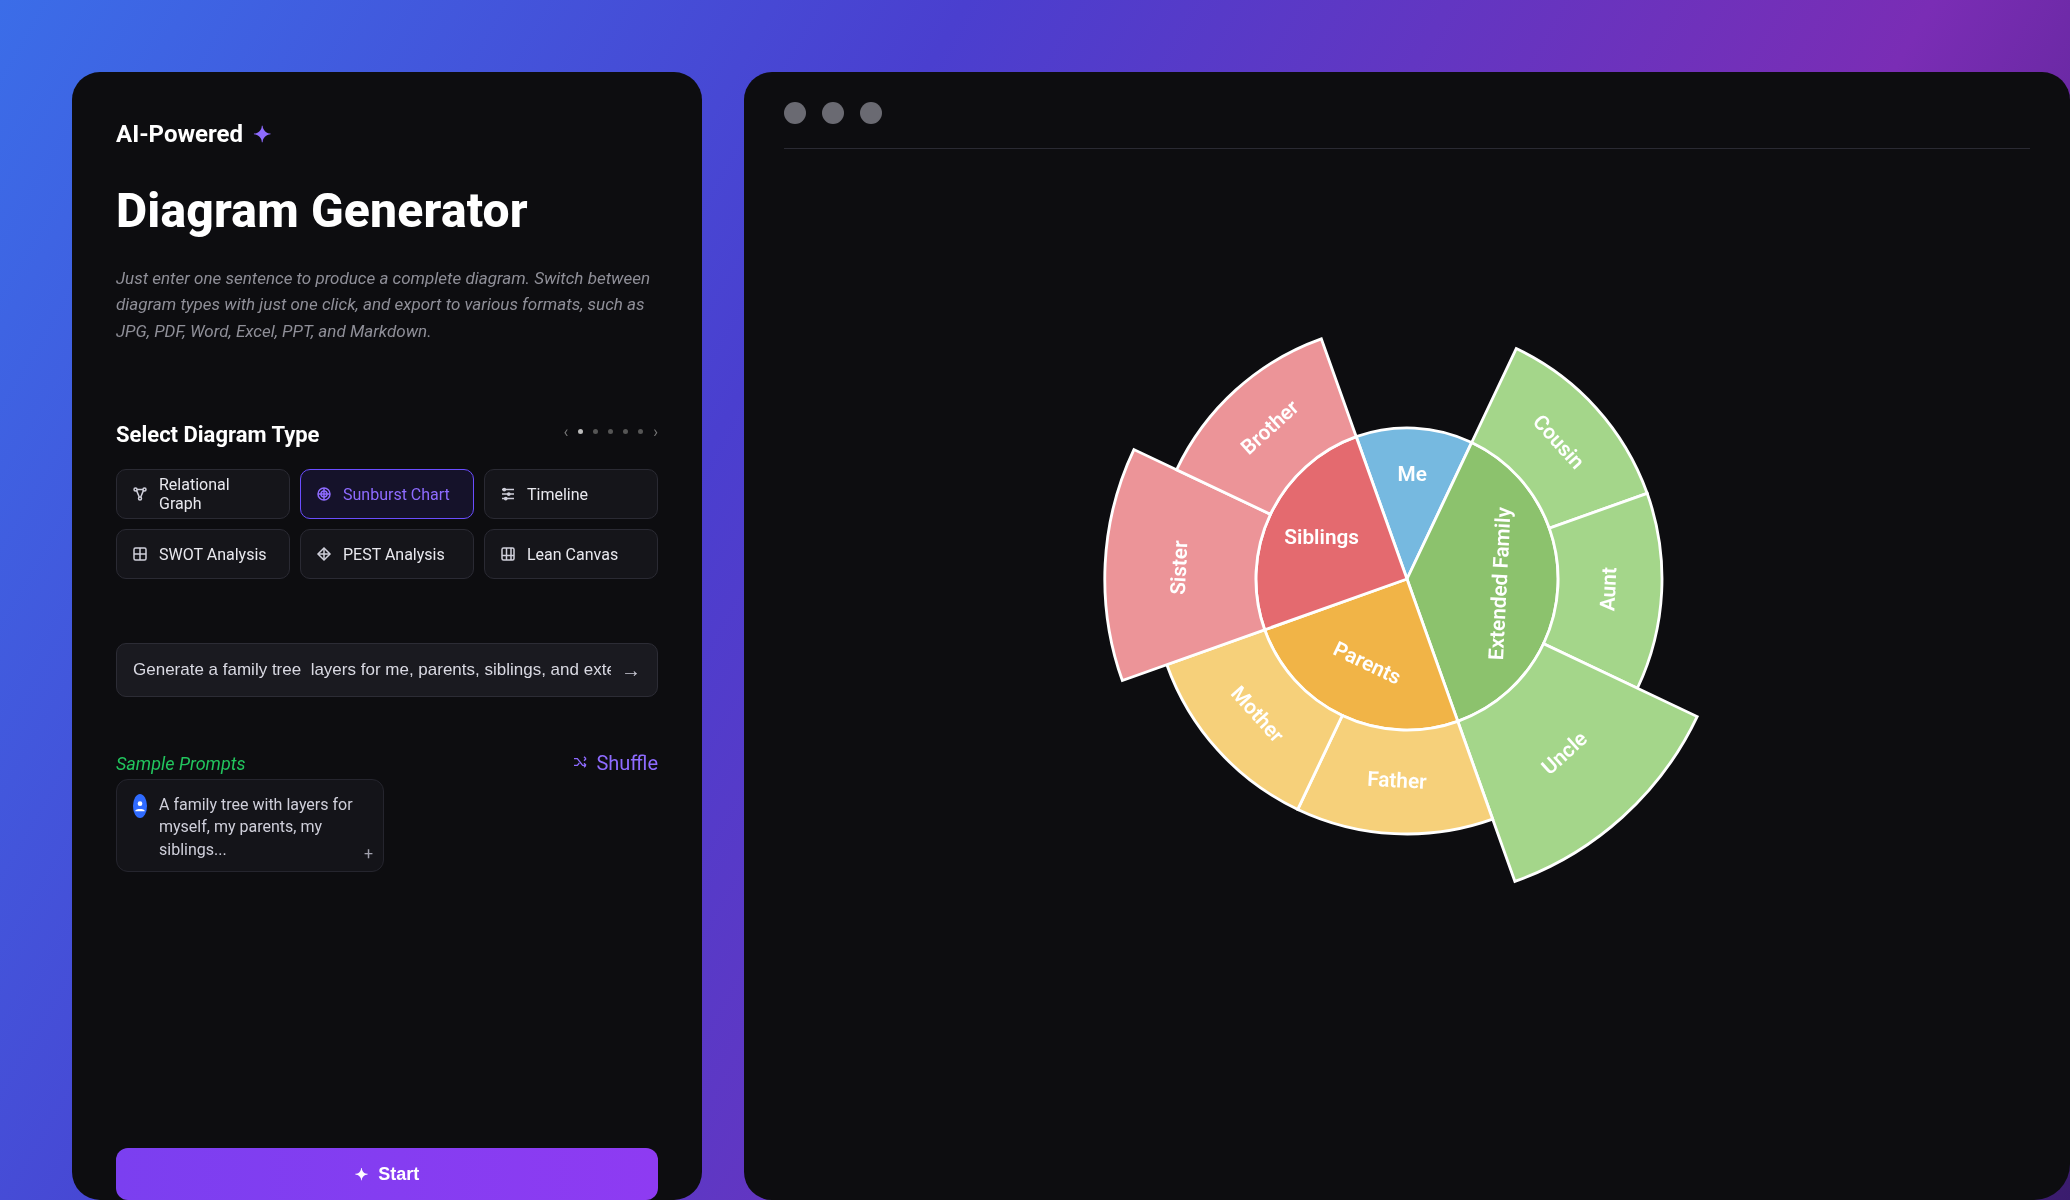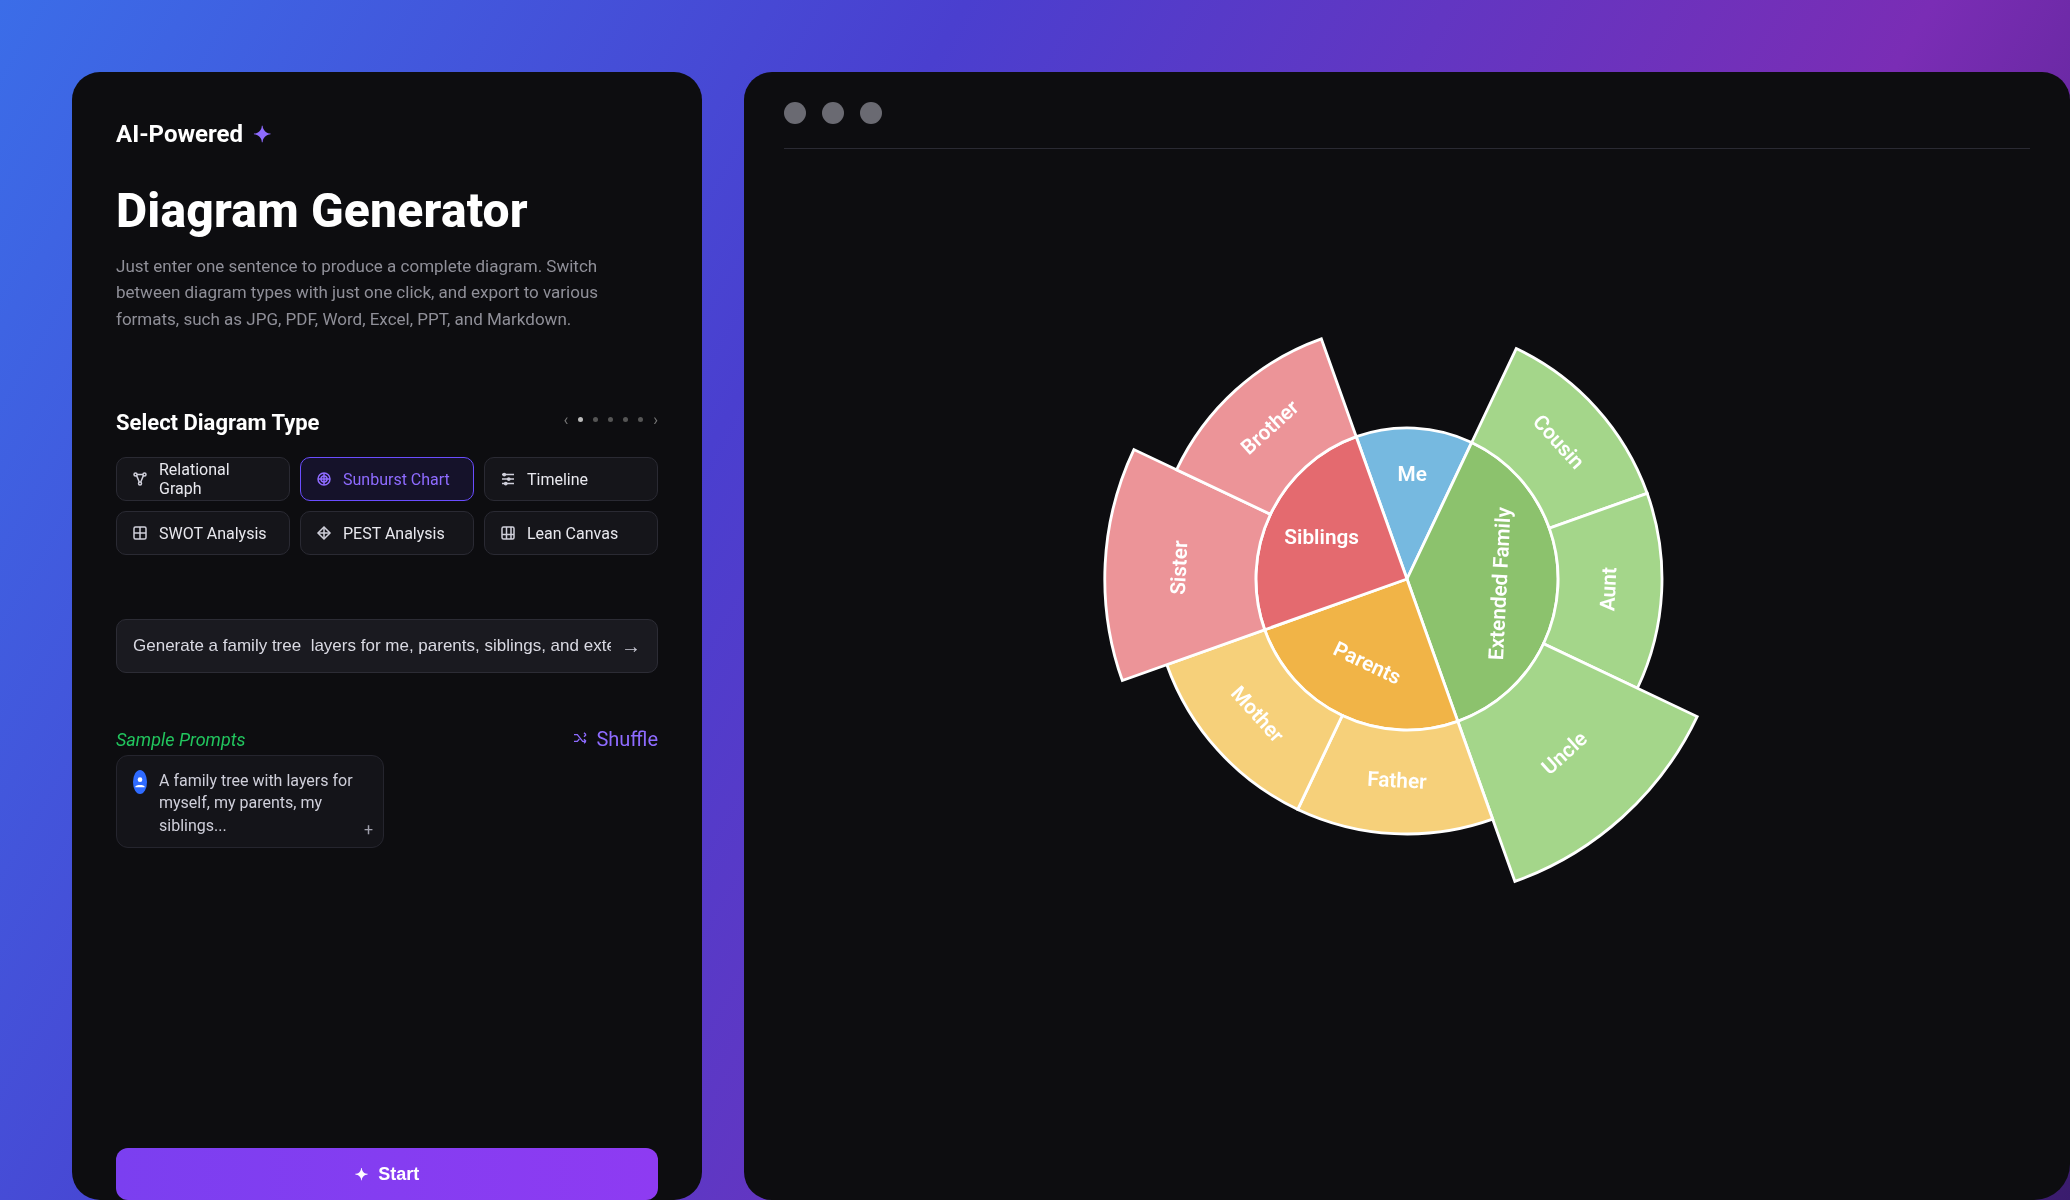--- a/index.html
+++ b/index.html
@@ -28,36 +28,36 @@
     padding: 48px 44px 0 44px;
     color: #fff;
     display: flex;
     flex-direction: column;
     position: relative;
     overflow: hidden;
   }
   .badge-row { display: flex; align-items: center; gap: 10px; font-weight: 700; font-size: 24px; }
   .badge-row .sparkle { color: #8e6bff; font-size: 22px; }
   .title { font-size: 48px; font-weight: 800; margin-top: 34px; letter-spacing: .2px; }
-  .subtitle { color: #8f8f98; font-size: 17px; line-height: 1.55; margin-top: 14px; max-width: 560px; }
+  .subtitle { color: #8f8f98; font-size: 17px; line-height: 1.55; margin-top: 26px; max-width: 560px; font-style: italic; }
   .section-head {
     display: flex; justify-content: space-between; align-items: flex-start;
     margin-top: 78px;
   }
   .section-head h3 { font-size: 22px; font-weight: 700; }
   .pager { display: flex; align-items: center; gap: 10px; color: #777; font-size: 14px; }
   .pager .dot { width: 5px; height: 5px; border-radius: 50%; background: #555; }
   .pager .dot.active { background: #bbb; }
   .pager .chev { cursor: pointer; font-size: 16px; }
   .chips { display: grid; grid-template-columns: repeat(3, 1fr); gap: 10px; margin-top: 22px; }
   .chip {
     background: #15151a;
     border: 1px solid #2a2a33;
     border-radius: 10px;
-    height: 44px;
+    height: 50px;
     display: flex; align-items: center; gap: 10px;
     padding: 0 14px;
     font-size: 16px; color: #e8e8ee;
     cursor: pointer;
   }
   .chip.selected { border-color: #6a4dff; color: #8e6bff; background: #15122a; }
   .chip .ic { width: 18px; height: 18px; display: inline-flex; align-items: center; justify-content: center; }
   .chip svg { width: 18px; height: 18px; }
   .prompt-bar {
     margin-top: 64px;

